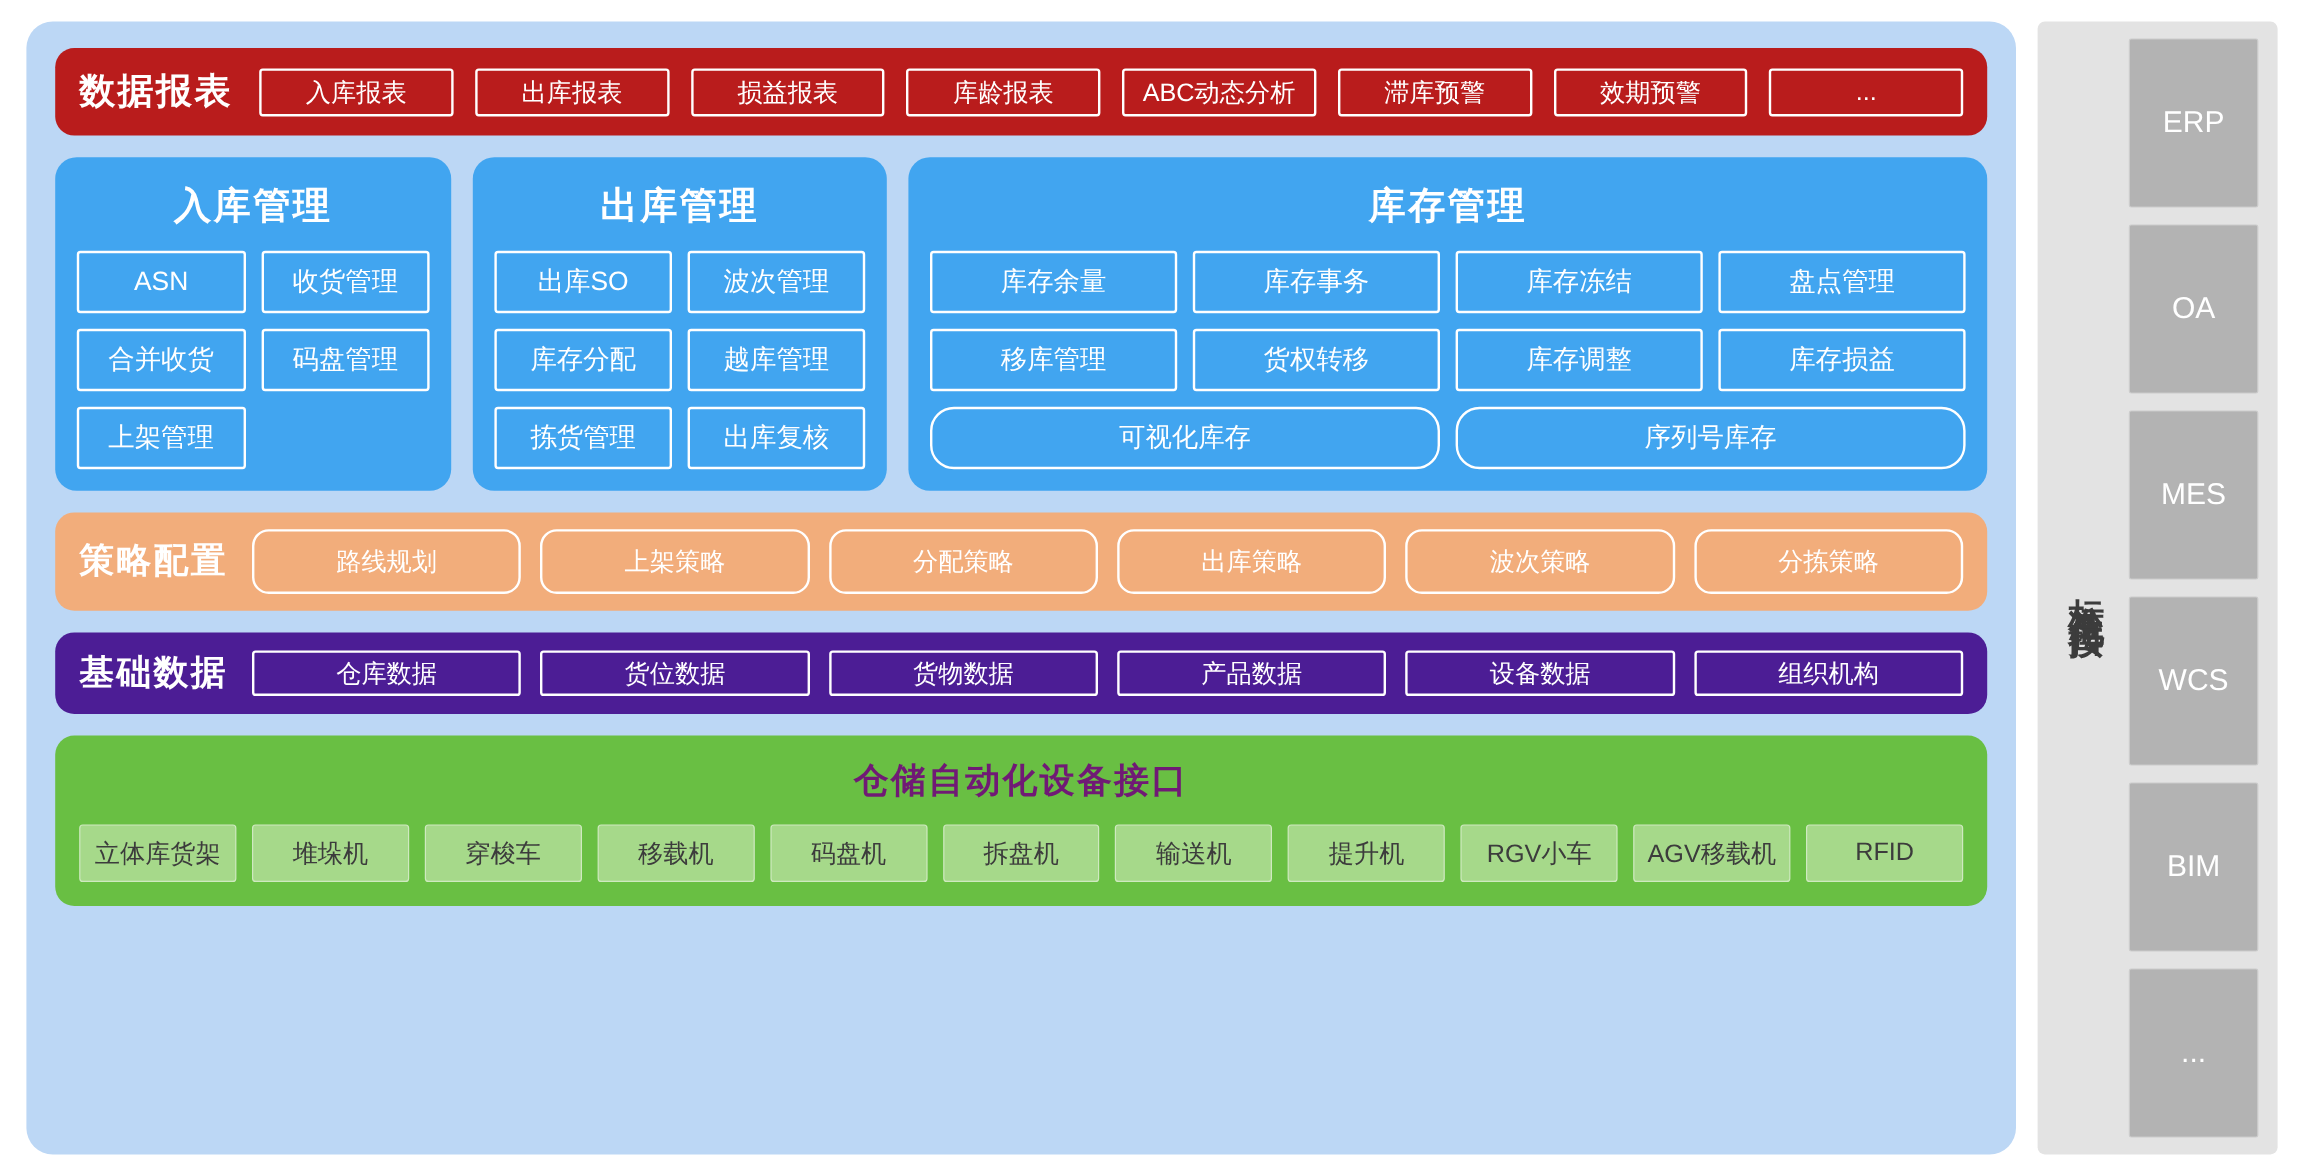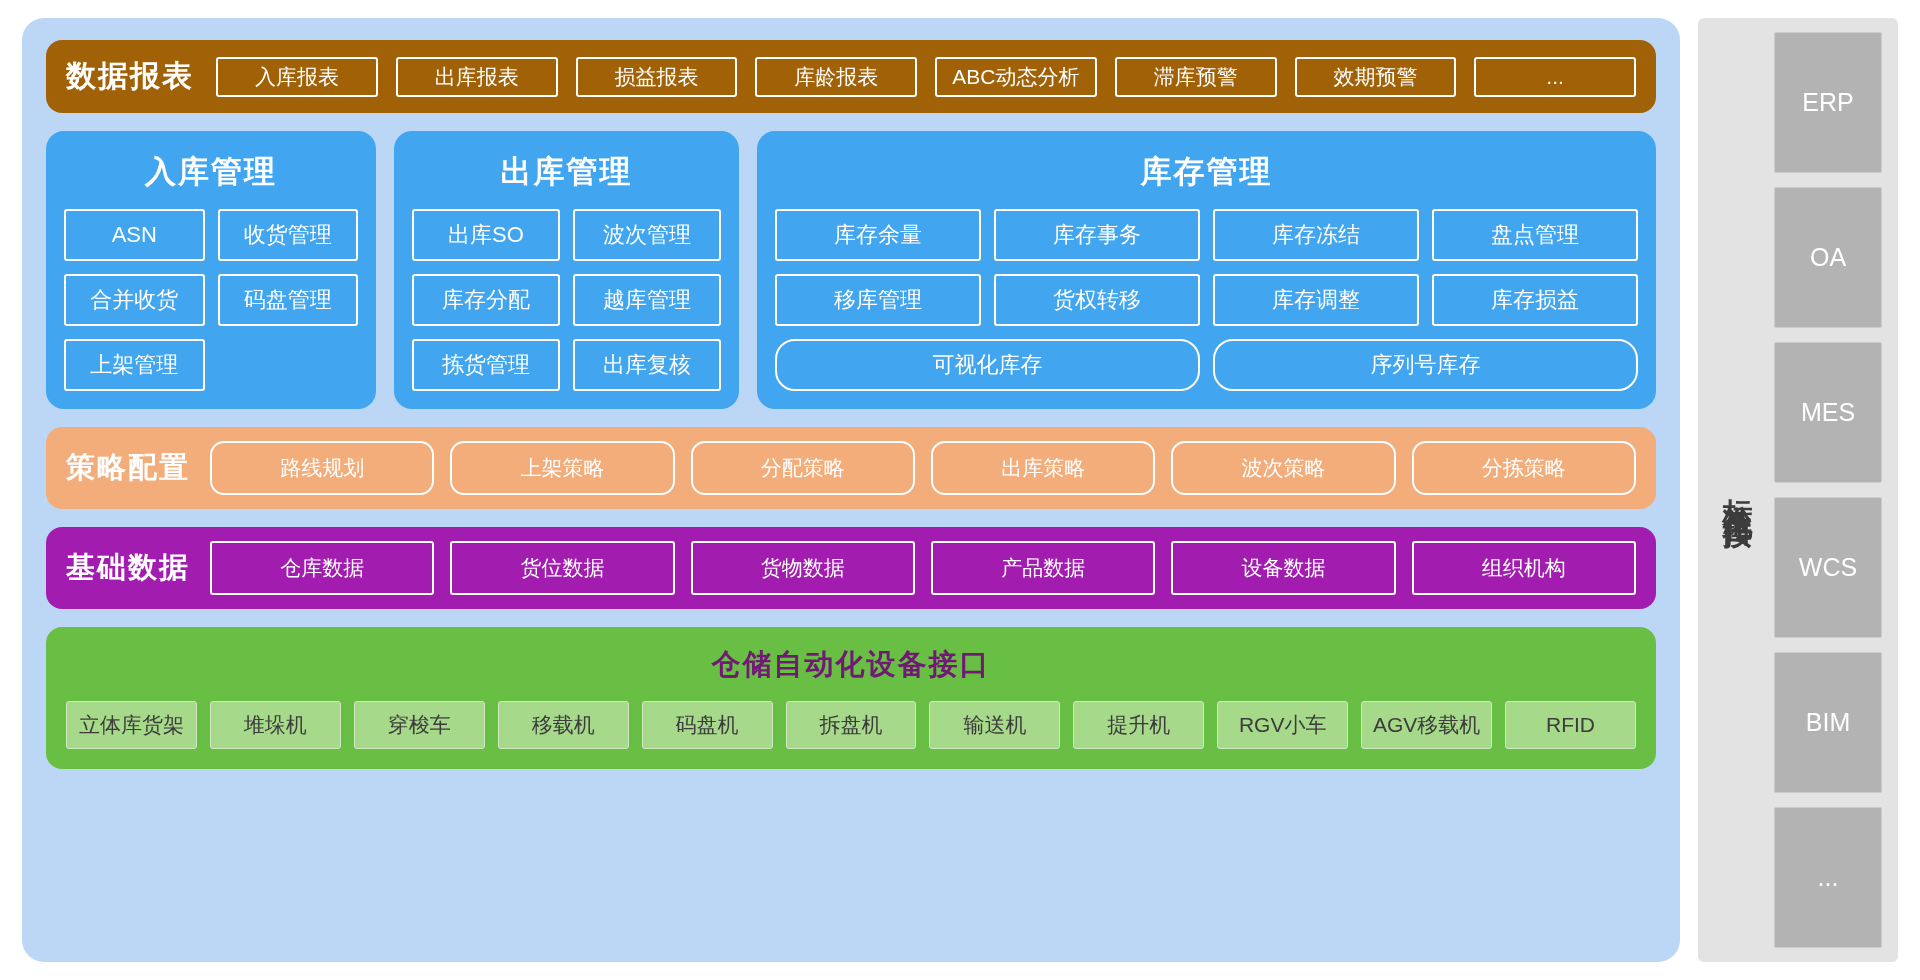--- a/index.html
+++ b/index.html
@@ -21,21 +21,21 @@
   .band-title{
     color:#ffffff;font-weight:bold;white-space:nowrap;letter-spacing:2px;
   }
   .chip{
     border:2px solid #ffffff;color:#ffffff;background:transparent;
     display:flex;align-items:center;justify-content:center;text-align:center;
     box-sizing:border-box;white-space:nowrap;
   }
 
   
-  .report-band{background:#a16207;padding:16px 20px;gap:18px;}
+  .report-band{background:#b91c1c;padding:16px 20px;gap:18px;}
   .report-band .band-title{font-size:30px;margin-right:4px;}
   .report-band .chip{height:40px;font-size:21px;padding:2px 18px;min-width:118px;border-radius:3px;}
   .report-chips{display:flex;gap:18px;flex:1 1 auto;}
   .report-chips .chip{flex:1 1 0;}
 
   
   .panels{display:flex;gap:18px;align-items:flex-start;}
   .panel{
     background:#41a5f0;border-radius:18px;padding:14px 18px 18px;
     box-sizing:border-box;display:flex;flex-direction:column;
@@ -53,23 +53,23 @@
   .panel-row .chip.ghost{border-color:transparent;}
   .panel-row .chip.wide{flex:2 1 0;border-radius:20px;}
 
   
   .strategy-band{background:#f2ad7b;padding:14px 20px;gap:16px;}
   .strategy-band .band-title{font-size:29px;margin-right:4px;}
   .strategy-band .chip{height:54px;font-size:21px;border-radius:14px;flex:1 1 0;}
   .strategy-chips{display:flex;gap:16px;flex:1 1 auto;}
 
   
-  .basedata-band{background:#a21caf;padding:14px 20px;gap:16px;}
+  .basedata-band{background:#4c1d95;padding:14px 20px;gap:16px;}
   .basedata-band .band-title{font-size:29px;margin-right:4px;}
-  .basedata-band .chip{height:54px;font-size:21px;border-radius:3px;flex:1 1 0;}
+  .basedata-band .chip{height:38px;font-size:21px;border-radius:3px;flex:1 1 0;}
   .basedata-chips{display:flex;gap:16px;flex:1 1 auto;}
 
   
   .device-band{
     background:#69bf43;border-radius:16px;padding:18px 20px 20px;
     display:flex;flex-direction:column;gap:16px;box-sizing:border-box;
   }
   .device-title{color:#701a75;font-weight:bold;font-size:29px;text-align:center;letter-spacing:2px;}
   .device-chips{display:flex;gap:13px;}
   .device-chip{

